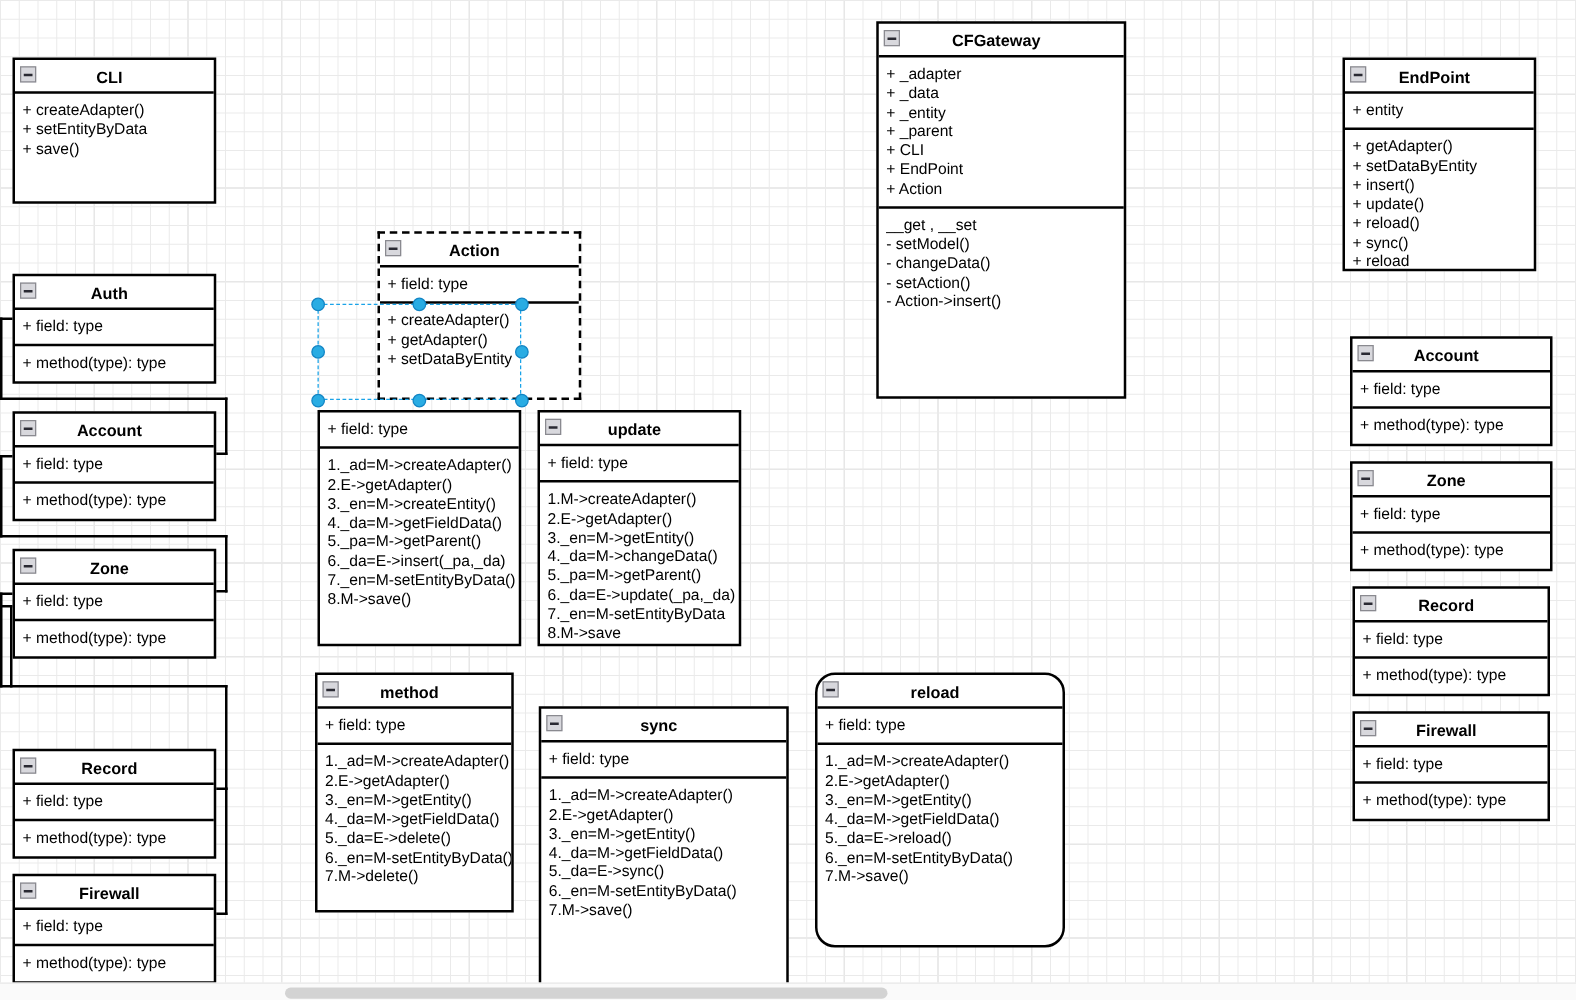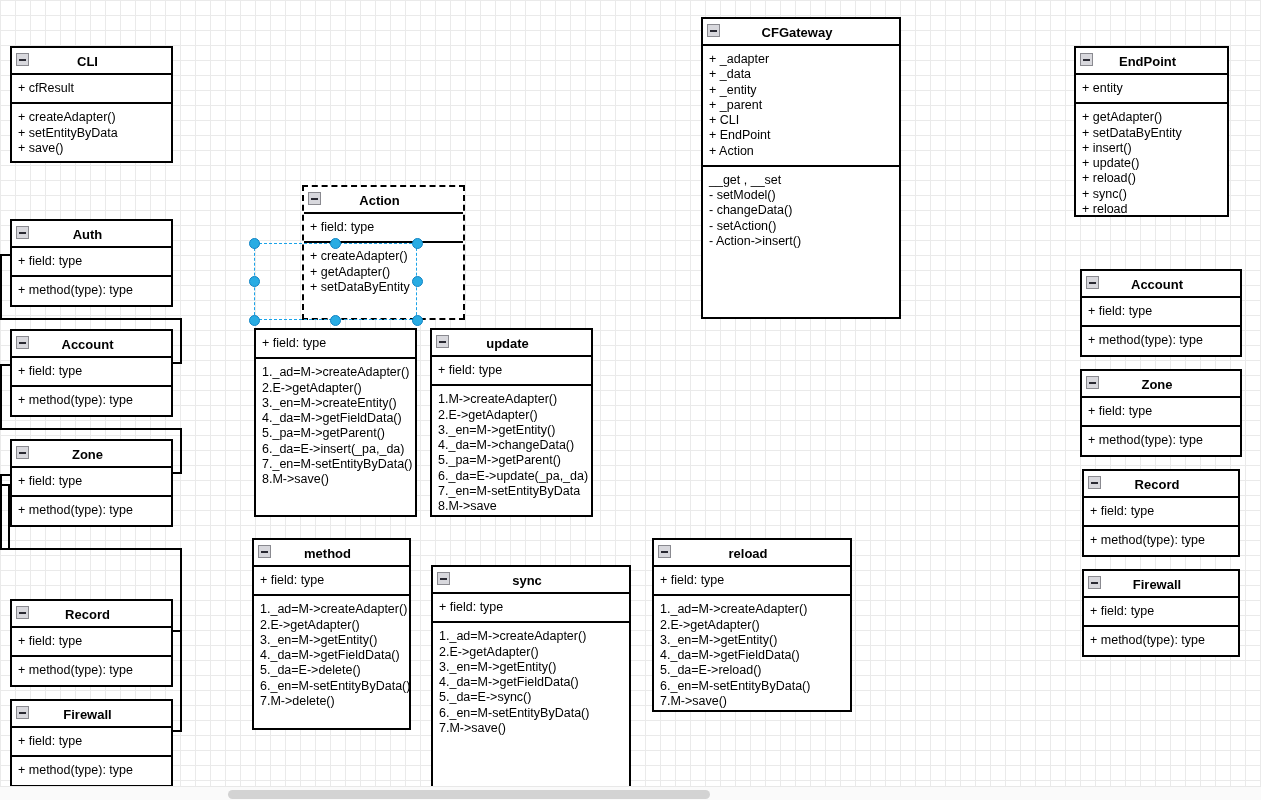--- a/index.html
+++ b/index.html
@@ -164,23 +164,20 @@
   <div class="edgelabel" style="left:12px;  top:454px;">parent</div>
   <div class="edgelabel" style="left:12px;  top:465px;">parent</div>
   <div class="edgelabel" style="left:146px; top:464px;">child</div>
   <div class="edgelabel" style="left:146px; top:622px;">child</div>
   <div class="edgelabel" style="left:146px; top:722px;">child</div>
 
   <div id="class-layer">
       <div class="uml" style="left: 10px; top: 46px; width: 163px; height: 117px;">
         <div class="hdr"><span class="collapse"></span><span>CLI</span></div>
         <div class="compartment">
-          <div class="row">+ cfResult</div>
-        </div>
-        <div class="compartment">
           <div class="row">+ createAdapter()</div>
           <div class="row">+ setEntityByData</div>
           <div class="row">+ save()</div>
         </div>
       </div>
       <div class="uml" style="left: 10px; top: 219px; width: 163px; height: 88px;">
         <div class="hdr"><span class="collapse"></span><span>Auth</span></div>
         <div class="compartment">
           <div class="row">+ field: type</div>
         </div>
@@ -289,21 +286,21 @@
         <div class="compartment">
           <div class="row">1._ad=M-&gt;createAdapter()</div>
           <div class="row">2.E-&gt;getAdapter()</div>
           <div class="row">3._en=M-&gt;getEntity()</div>
           <div class="row">4._da=M-&gt;getFieldData()</div>
           <div class="row">5._da=E-&gt;sync()</div>
           <div class="row">6._en=M-setEntityByData()</div>
           <div class="row">7.M-&gt;save()</div>
         </div>
       </div>
-      <div class="uml" style="left: 652px; top: 538px; width: 200px; height: 174px;">
+      <div class="uml" style="left: 652px; top: 538px; width: 200px; height: 220px; border-radius: 16px;">
         <div class="hdr"><span class="collapse"></span><span>reload</span></div>
         <div class="compartment">
           <div class="row">+ field: type</div>
         </div>
         <div class="compartment">
           <div class="row">1._ad=M-&gt;createAdapter()</div>
           <div class="row">2.E-&gt;getAdapter()</div>
           <div class="row">3._en=M-&gt;getEntity()</div>
           <div class="row">4._da=M-&gt;getFieldData()</div>
           <div class="row">5._da=E-&gt;reload()</div>

